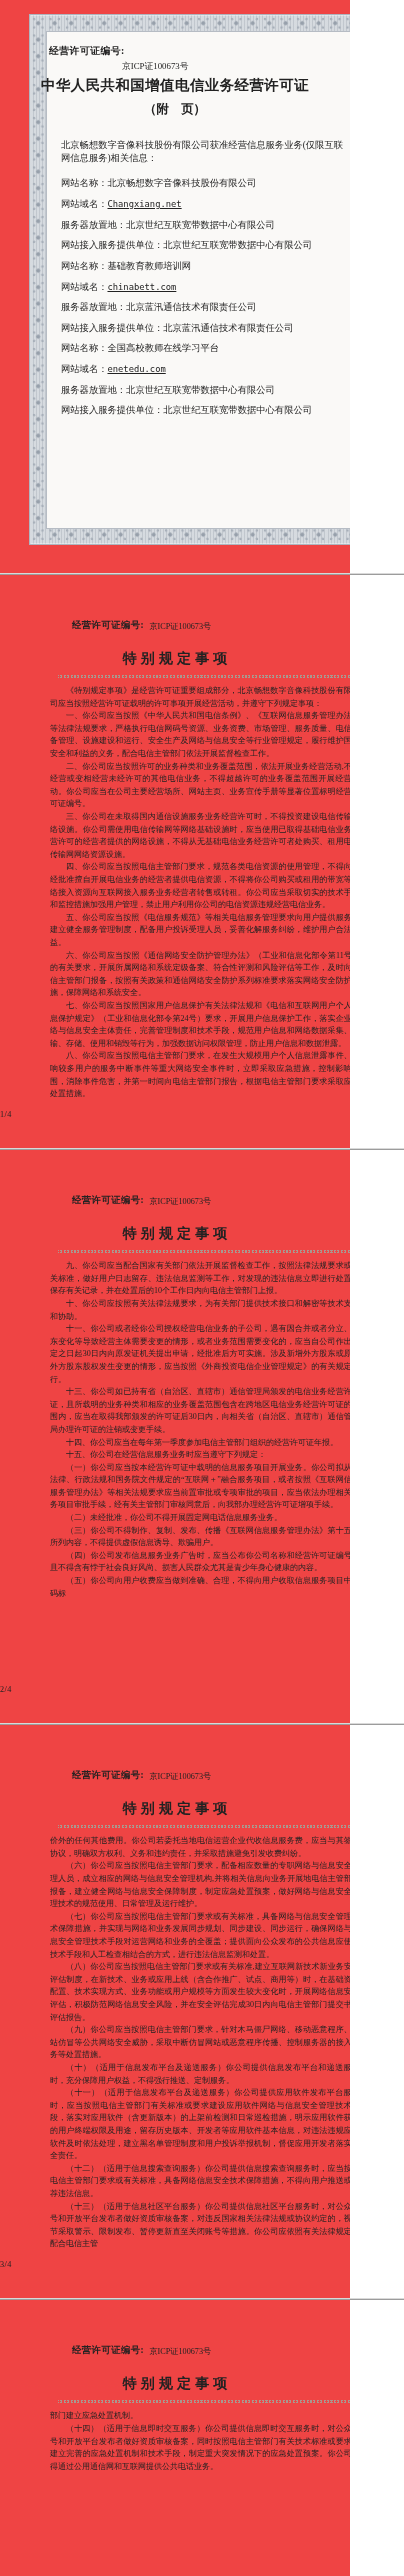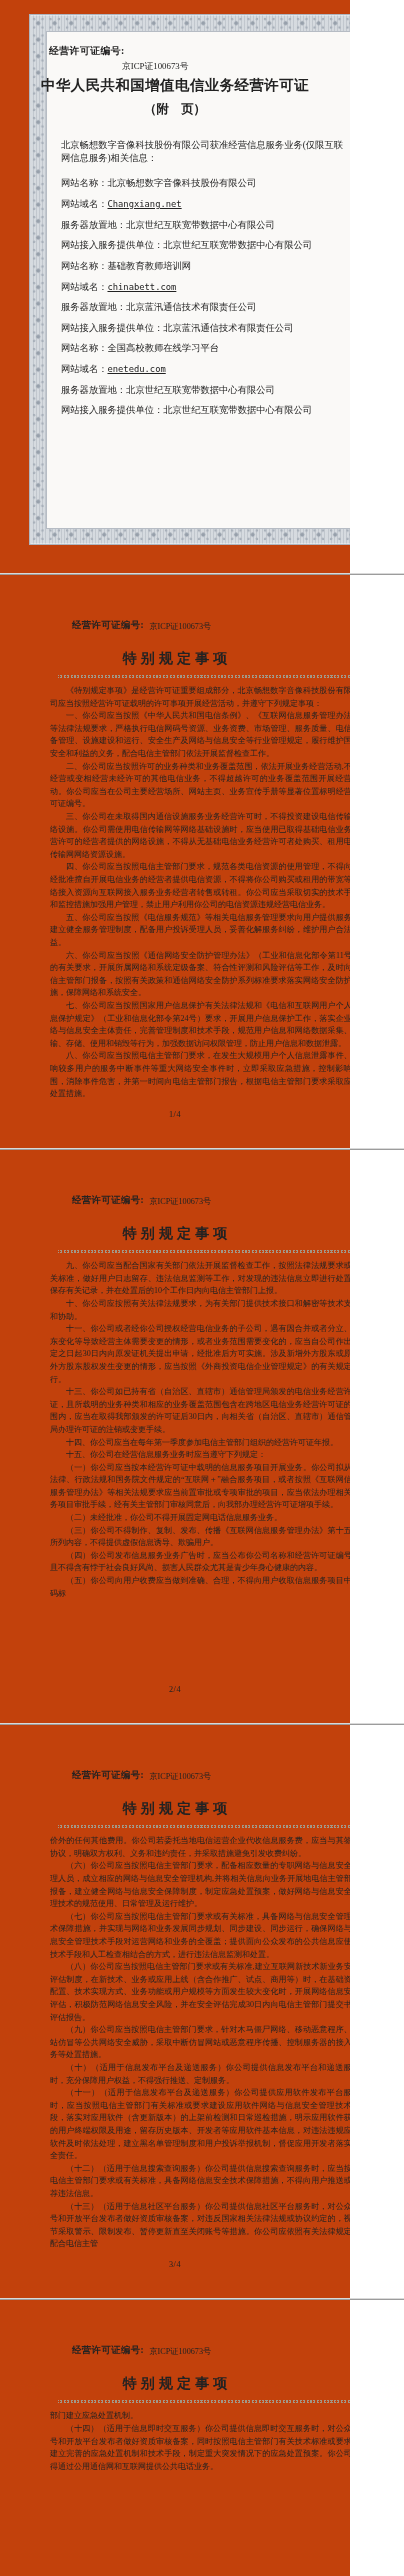--- a/index.html
+++ b/index.html
@@ -1,17 +1,17 @@
 <!DOCTYPE html>
 <html style="font-size:8.2px"><head>
 <meta charset="utf-8">
 <style>
   html,body{margin:0;padding:0;background:#ffffff;}
   body{width:405px;font-family:"Liberation Serif","DejaVu Serif",serif;color:#222;}
-  .page{position:relative;width:350px;height:573px;background:#c2410c;overflow:hidden;}
+  .page{position:relative;width:350px;height:573px;background:#ef4444;overflow:hidden;}
   .page-gap{height:2.1px;background:#b5b5b5;border-top:0.5px solid #d9d9d9;border-bottom:0.5px solid #9c9c9c;box-sizing:border-box;}
 
   
   .cert-frame{position:absolute;left:29px;top:14.4px;width:347px;height:529px;
     background-color:#d3d8dd;
     background-image:
       radial-gradient(circle at 4.1px 4.1px, #a7afb9 1px, transparent 1.5px),
       radial-gradient(circle at 12.4px 4.1px, #a7afb9 1px, transparent 1.5px),
       radial-gradient(circle at 8.2px 8.2px, #97a0ab 1.8px, transparent 2.3px),
       radial-gradient(circle at 4.1px 12.4px, #a7afb9 1px, transparent 1.5px),
@@ -35,21 +35,21 @@
   .prov-header .num{font-size:8.2px;margin-left:5.2px;position:relative;top:1px;}
   .prov-title{position:absolute;left:0;right:0;top:75px;text-align:center;font-size:14px;font-weight:bold;letter-spacing:4.1px;text-indent:4.1px;}
   .zigzag{position:absolute;left:58px;width:299px;top:100px;height:3.1px;
     background:
       repeating-linear-gradient(115deg, #9da89e 0 1px, transparent 1px 3.1px),
       repeating-linear-gradient(65deg, #9da89e 0 1px, transparent 1px 3.1px);
     opacity:.85;}
   .prov-body{position:absolute;left:50px;width:310px;top:110px;font-size:8px;line-height:12.6px;text-align:justify;text-justify:inter-ideograph;}
   .prov-body p{margin:0;text-indent:2em;}
   .prov-body p.noindent{text-indent:0;}
-  .page-num{position:absolute;left:0;right:0;top:535px;text-align:center;font-size:8.2px;letter-spacing:0.5px;}
+  .page-num{position:absolute;left:0;right:0;top:535px;text-align:left;font-size:8.2px;letter-spacing:0.5px;}
 </style>
 </head>
 <body>
 
 <div class="page">
   <div class="cert-frame">
     <div class="cert-inner"></div>
   </div>
   <div class="cert-header-label">经营许可证编号:</div>
   <div class="cert-header-number">京ICP证100673号</div>

